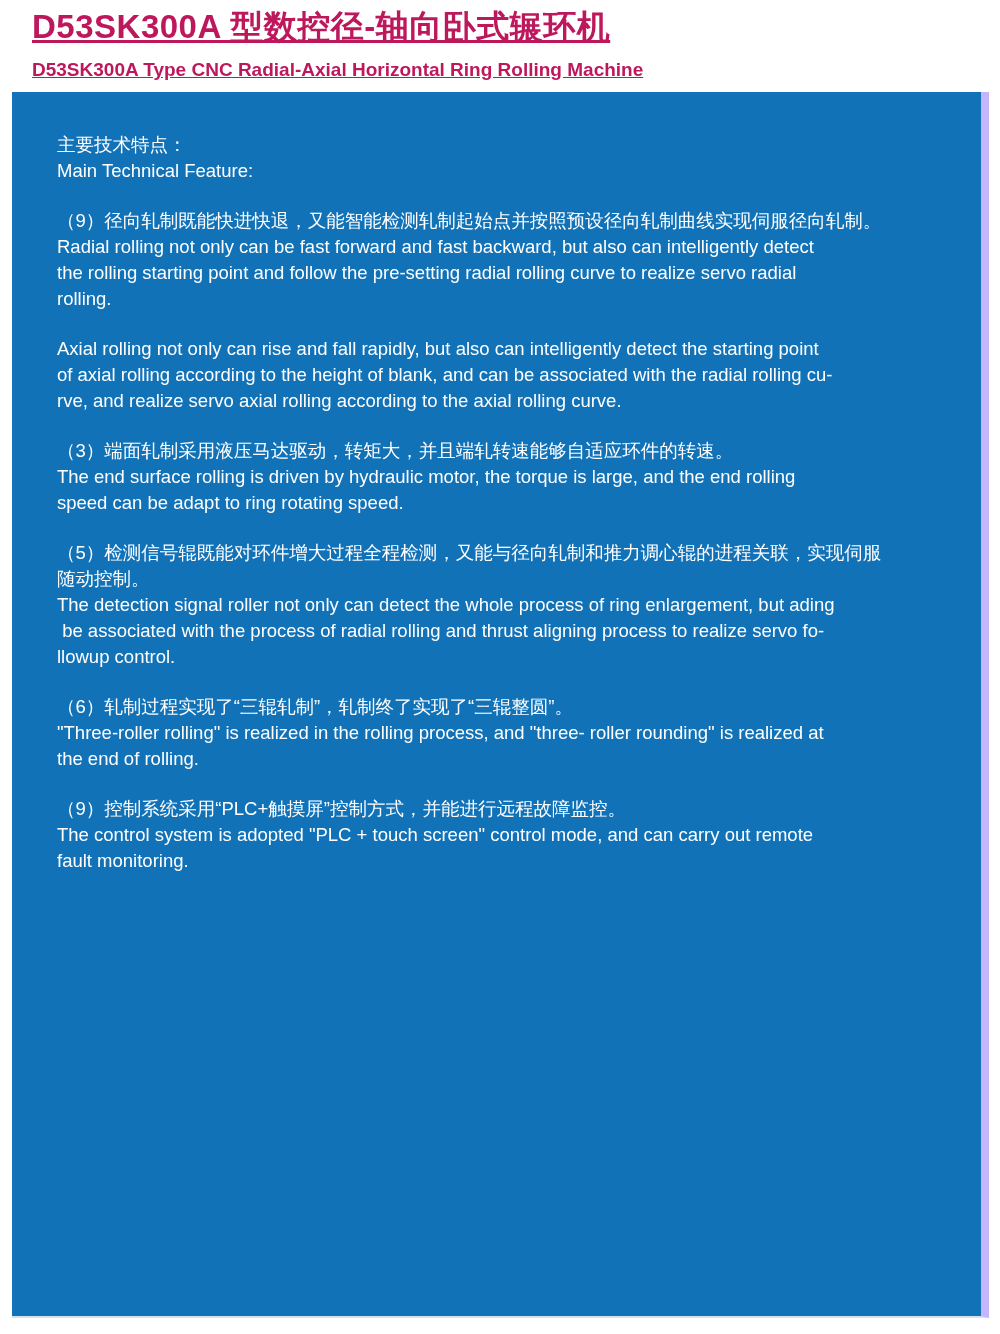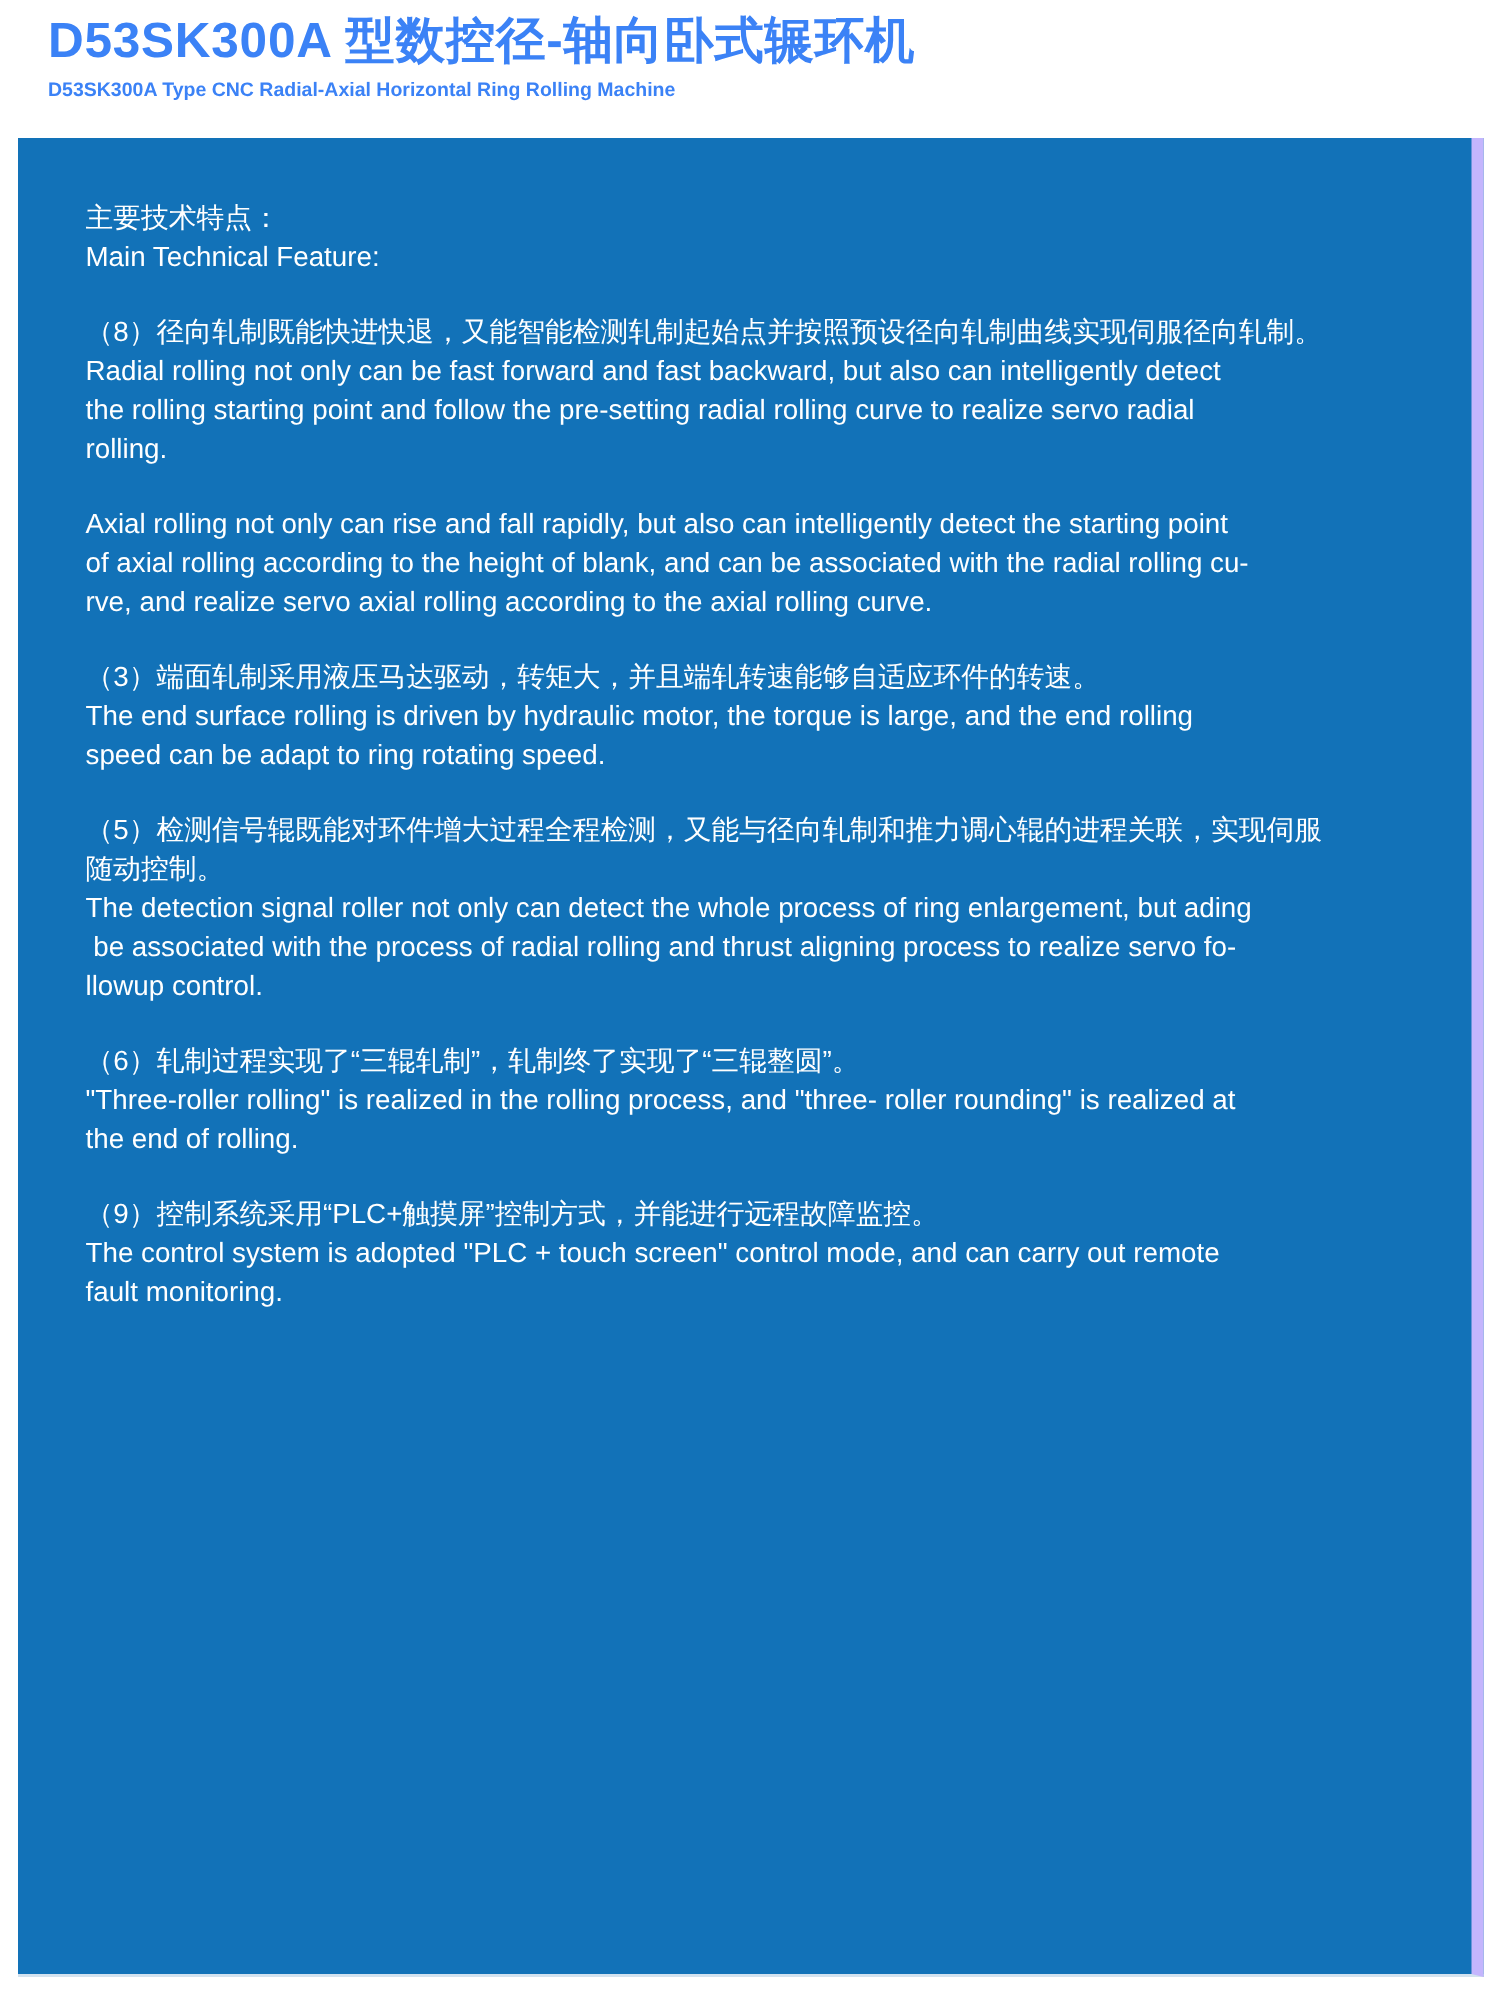--- a/index.html
+++ b/index.html
@@ -12,34 +12,35 @@
     position: relative;
     width: 1000px;
     height: 1334px;
     background: #ffffff;
     overflow: hidden;
   }
   .header {
     position: absolute;
     left: 32px;
     top: 6px;
-    color: #3b82f6;
+    color: #be185d;
+    text-decoration: underline;
   }
   .title-cn {
     font-size: 33px;
     font-weight: bold;
     line-height: 42px;
     letter-spacing: 0.5px;
     white-space: nowrap;
   }
   .title-en {
-    font-size: 13px;
+    font-size: 19px;
     font-weight: bold;
     line-height: 24px;
-    margin-top: 0;
+    margin-top: 10px;
     white-space: nowrap;
   }
   .panel {
     position: absolute;
     left: 12px;
     top: 92px;
     width: 977px;
     height: 1226px;
     background: #1272b8;
     border-right: 8px solid #c4b5fd;
@@ -73,21 +74,21 @@
   </div>
 
   <div class="panel">
 
     <div class="panel-heading">
       <div>主要技术特点：</div>
       <div>Main Technical Feature:</div>
     </div>
 
     <div class="feature">
-      <div>（8）径向轧制既能快进快退，又能智能检测轧制起始点并按照预设径向轧制曲线实现伺服径向轧制。</div>
+      <div>（9）径向轧制既能快进快退，又能智能检测轧制起始点并按照预设径向轧制曲线实现伺服径向轧制。</div>
       <div>Radial rolling not only can be fast forward and fast backward, but also can intelligently detect
 the rolling starting point and follow the pre-setting radial rolling curve to realize servo radial
 rolling.</div>
     </div>
 
     <div class="feature">
       <div>Axial rolling not only can rise and fall rapidly, but also can intelligently detect the starting point
 of axial rolling according to the height of blank, and can be associated with the radial rolling cu-
 rve, and realize servo axial rolling according to the axial rolling curve.</div>
     </div>

